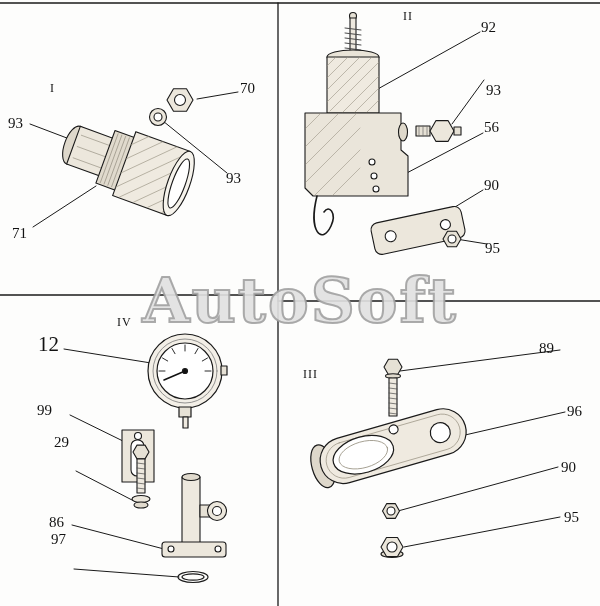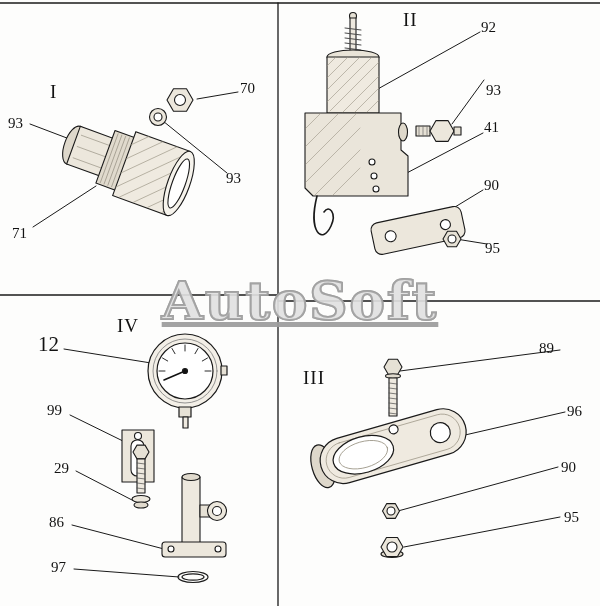--- a/index.html
+++ b/index.html
@@ -10,39 +10,38 @@
     overflow:hidden;
     font-family:"Liberation Serif", serif;
   }
   .artwork{position:absolute;left:0;top:0;z-index:1;}
   .watermark{
     position:absolute;
     left:50%;top:300px;
     transform:translate(-50%,-50%);
     z-index:2;
     font-family:"DejaVu Serif", serif;
-    font-size:53px;
+    font-size:61px;
     font-weight:bold;
     letter-spacing:2px;
     color:rgba(237,237,237,0.78);
     -webkit-text-stroke:2px rgba(158,158,158,0.85);
     text-shadow:0 0 1px rgba(150,150,150,0.6);
     white-space:nowrap;
     pointer-events:none;
-    text-decoration:underline;
   }
   .label{
     position:absolute;
     z-index:3;
     color:#121212;
     font-size:15px;
     line-height:1;
     white-space:nowrap;
   }
-  .roman{font-size:19px;letter-spacing:1px;font-family:Liberation Serif, serif;}
+  .roman{font-size:12px;letter-spacing:1px;font-family:Liberation Serif, serif;}
   .big{font-size:21px;}
 </style>
 </head>
 <body>
 
 <div class="stage">
 
   <svg class="artwork" width="600" height="606" viewBox="0 0 600 606" stroke-linecap="round" stroke-linejoin="round">
 
     <g stroke="#1a1a1a" stroke-width="1.3">
@@ -262,28 +261,28 @@
   <div class="label roman" style="left:117px;top:316px">IV</div>
   <div class="label roman" style="left:303px;top:368px">III</div>
 
   <div class="label" style="left:240px;top:81px">70</div>
   <div class="label" style="left:8px;top:116px">93</div>
   <div class="label" style="left:226px;top:171px">93</div>
   <div class="label" style="left:12px;top:226px">71</div>
 
   <div class="label" style="left:481px;top:20px">92</div>
   <div class="label" style="left:486px;top:83px">93</div>
-  <div class="label" style="left:484px;top:120px">41</div>
+  <div class="label" style="left:484px;top:120px">56</div>
   <div class="label" style="left:484px;top:178px">90</div>
   <div class="label" style="left:485px;top:241px">95</div>
 
   <div class="label big" style="left:38px;top:334px">12</div>
-  <div class="label" style="left:47px;top:403px">99</div>
-  <div class="label" style="left:54px;top:461px">29</div>
+  <div class="label" style="left:37px;top:403px">99</div>
+  <div class="label" style="left:54px;top:435px">29</div>
   <div class="label" style="left:49px;top:515px">86</div>
-  <div class="label" style="left:51px;top:560px">97</div>
+  <div class="label" style="left:51px;top:532px">97</div>
 
   <div class="label" style="left:539px;top:341px">89</div>
   <div class="label" style="left:567px;top:404px">96</div>
   <div class="label" style="left:561px;top:460px">90</div>
   <div class="label" style="left:564px;top:510px">95</div>
 
 </div>
 
 </body></html>

